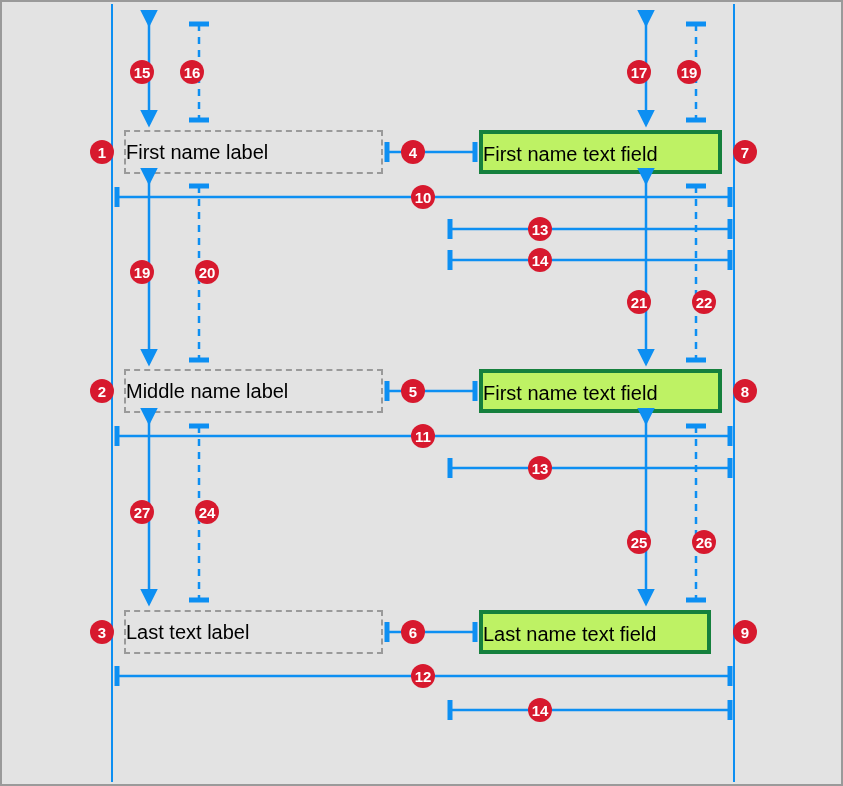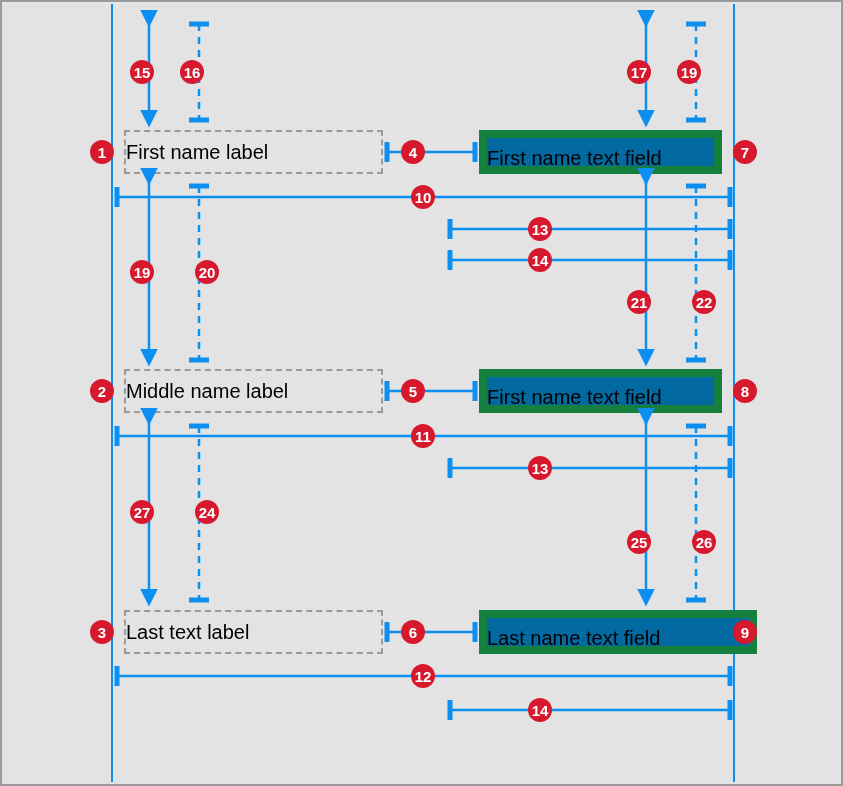--- a/index.html
+++ b/index.html
@@ -2,40 +2,40 @@
 <html><head>
 <meta charset="utf-8">
 <style>
   *{box-sizing:border-box}
   html,body{margin:0;padding:0}
   body{font-family:"Helvetica Neue",Helvetica,Arial,sans-serif;background:#fff}
   .stage{position:relative;width:843px;height:786px;background:#e3e3e3;border:2.5px solid #9a9a9a;overflow:hidden}
   .guide-v{position:absolute;top:2px;bottom:2px;width:2px;background:#0d8ff2}
   .label-box,.field-box{position:absolute;height:44px;line-height:40px;font-size:20px;text-align:left;color:#000}
   .label-box{border:2px dashed #9a9a9a;background:transparent}
-  .field-box{border:8px solid #15803d;background:#0369a1}
+  .field-box{border:4px solid #15803d;background:#bef264}
   .badge{position:absolute;width:24px;height:24px;border-radius:50%;background:#d7192e;color:#fff;font-size:15px;font-weight:700;display:flex;align-items:center;justify-content:center;transform:translate(-50%,-50%)}
   svg.ov{position:absolute;top:0;left:0;width:843px;height:786px;pointer-events:none}
 </style>
 </head>
 <body>
 
 <div class="stage">
 
   <div class="guide-v" style="left:109px"></div>
   <div class="guide-v" style="left:731px"></div>
 
   <div class="label-box" style="left:122px;top:128px;width:259px"><span>First name label</span></div>
   <div class="field-box" style="left:477px;top:128px;width:243px"><span>First name text field</span></div>
 
   <div class="label-box" style="left:122px;top:367px;width:259px"><span>Middle name label</span></div>
   <div class="field-box" style="left:477px;top:367px;width:243px"><span>First name text field</span></div>
 
   <div class="label-box" style="left:122px;top:608px;width:259px"><span>Last text label</span></div>
-  <div class="field-box" style="left:477px;top:608px;width:278px"><span>Last name text field</span></div>
+  <div class="field-box" style="left:477px;top:608px;width:232px"><span>Last name text field</span></div>
 
   <svg class="ov" viewBox="0 0 843 786">
     <defs>
       <marker id="arr" viewBox="0 0 10 10" refX="8" refY="5" markerWidth="7" markerHeight="7" orient="auto">
           <path d="M0 0L10 5L0 10z" fill="#0d8ff2"></path>
         </marker>
       <marker id="tee" viewBox="0 0 10 10" refX="5" refY="5" markerWidth="8" markerHeight="8" orient="auto">
           <path d="M5 0L5 10" stroke="#0d8ff2" stroke-width="2.5"></path>
         </marker>
     </defs>

